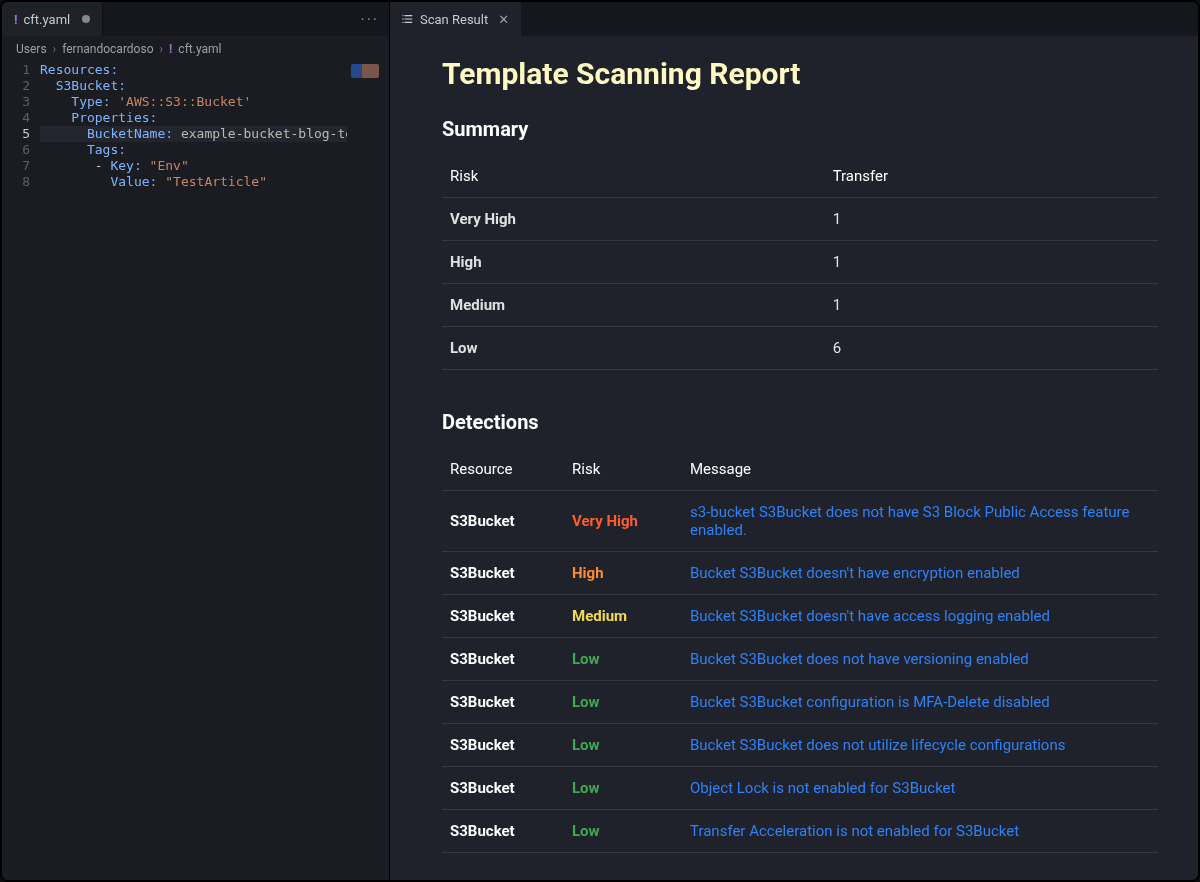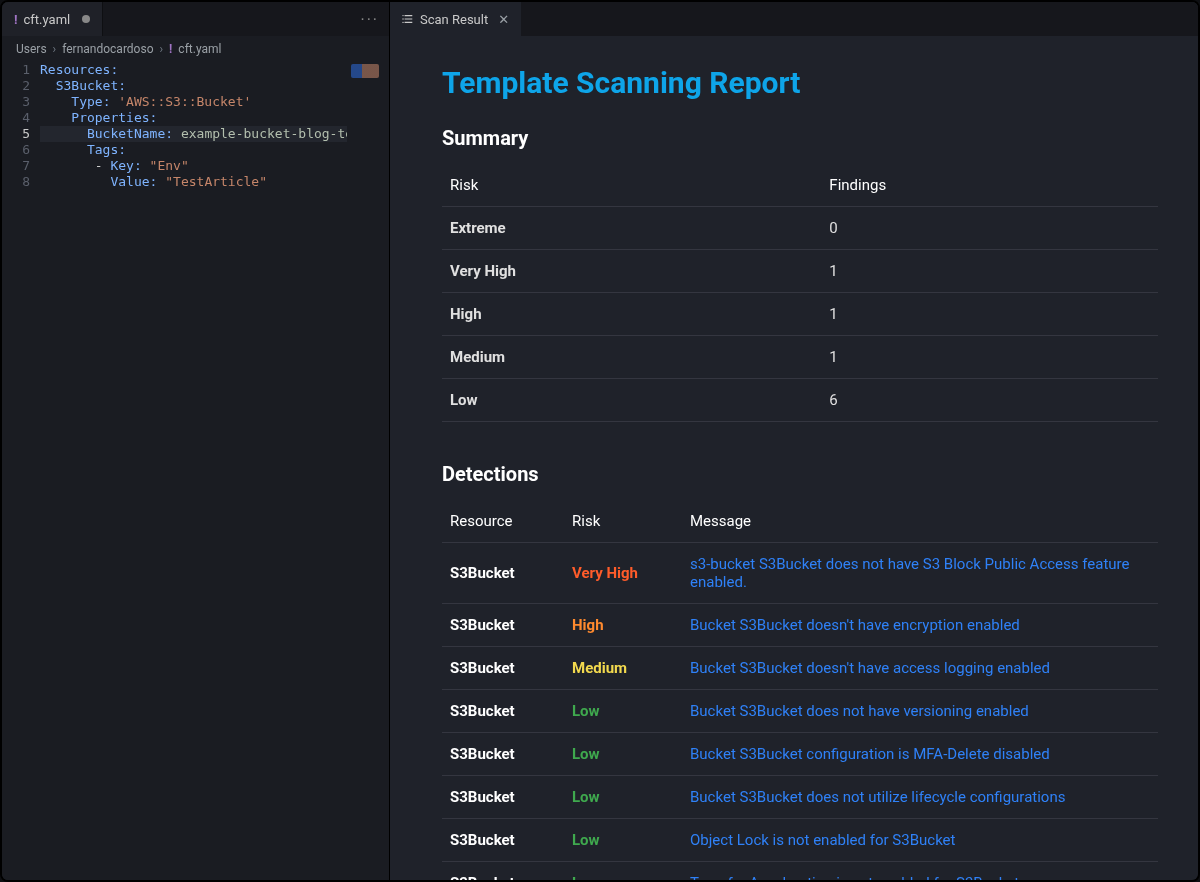--- a/index.html
+++ b/index.html
@@ -149,23 +149,22 @@
     overflow: auto;
     padding: 14px 0 0 0;
   }
   .report {
     padding: 0 40px 40px 52px;
     color: #e6e6e6;
   }
   .report h1 {
     font-size: 30px;
     font-weight: 700;
-    color: #0ea5e9;
+    color: #fef9c3;
     padding: 6px 0 26px;
-    margin-top: 9px;
   }
   .report h2 {
     font-size: 20px;
     font-weight: 700;
     color: #fff;
     padding: 0 0 14px;
   }
   .summary-table, .detect-table {
     width: 100%;
     border-collapse: collapse;
@@ -259,28 +258,24 @@
 
     <div class="scan-body">
       <div class="report">
         <h1>Template Scanning Report</h1>
 
         <h2>Summary</h2>
         <table class="summary-table">
           <thead>
             <tr>
               <th>Risk</th>
-              <th>Findings</th>
+              <th>Transfer</th>
             </tr>
           </thead>
           <tbody id="summary-body">
-              <tr>
-                <td class="risk-extreme">Extreme</td>
-                <td>0</td>
-              </tr>
               <tr>
                 <td class="risk-veryhigh">Very High</td>
                 <td>1</td>
               </tr>
               <tr>
                 <td class="risk-high">High</td>
                 <td>1</td>
               </tr>
               <tr>
                 <td class="risk-medium">Medium</td>

